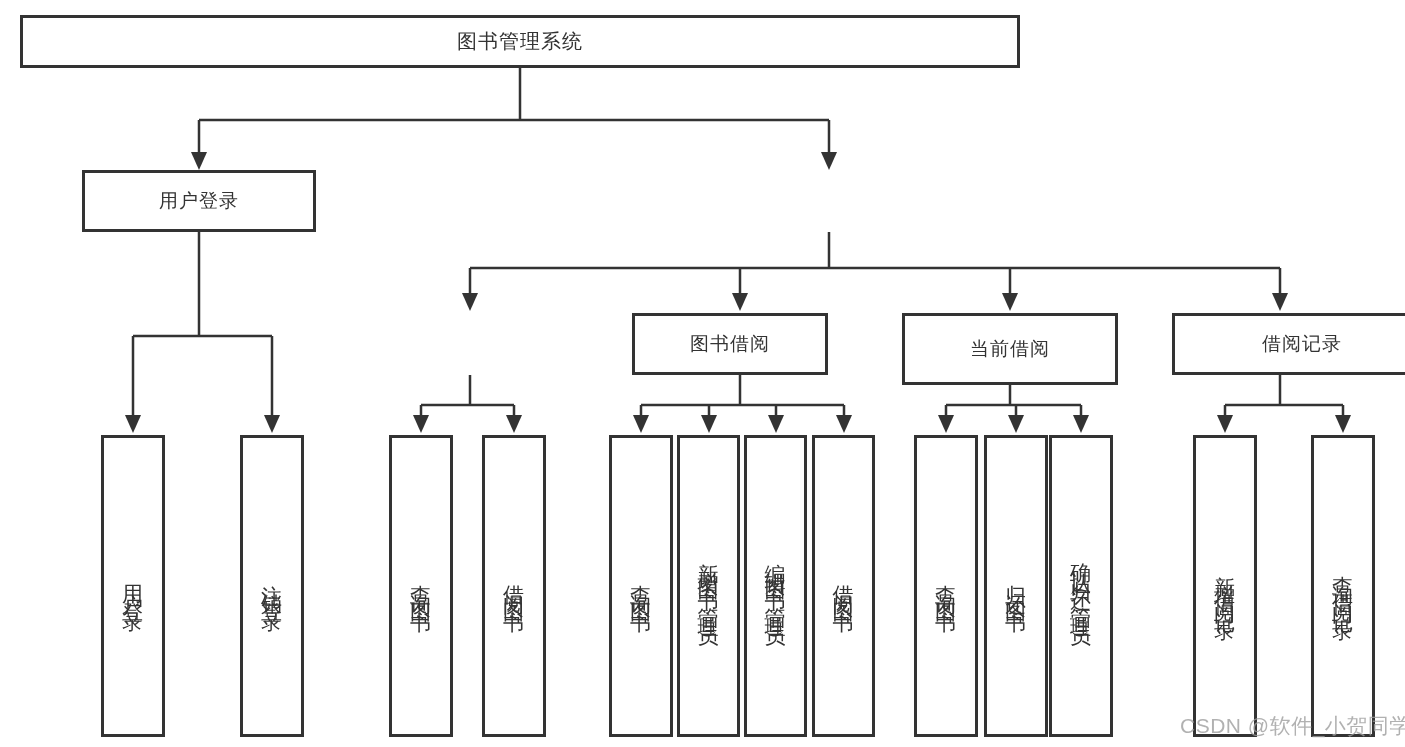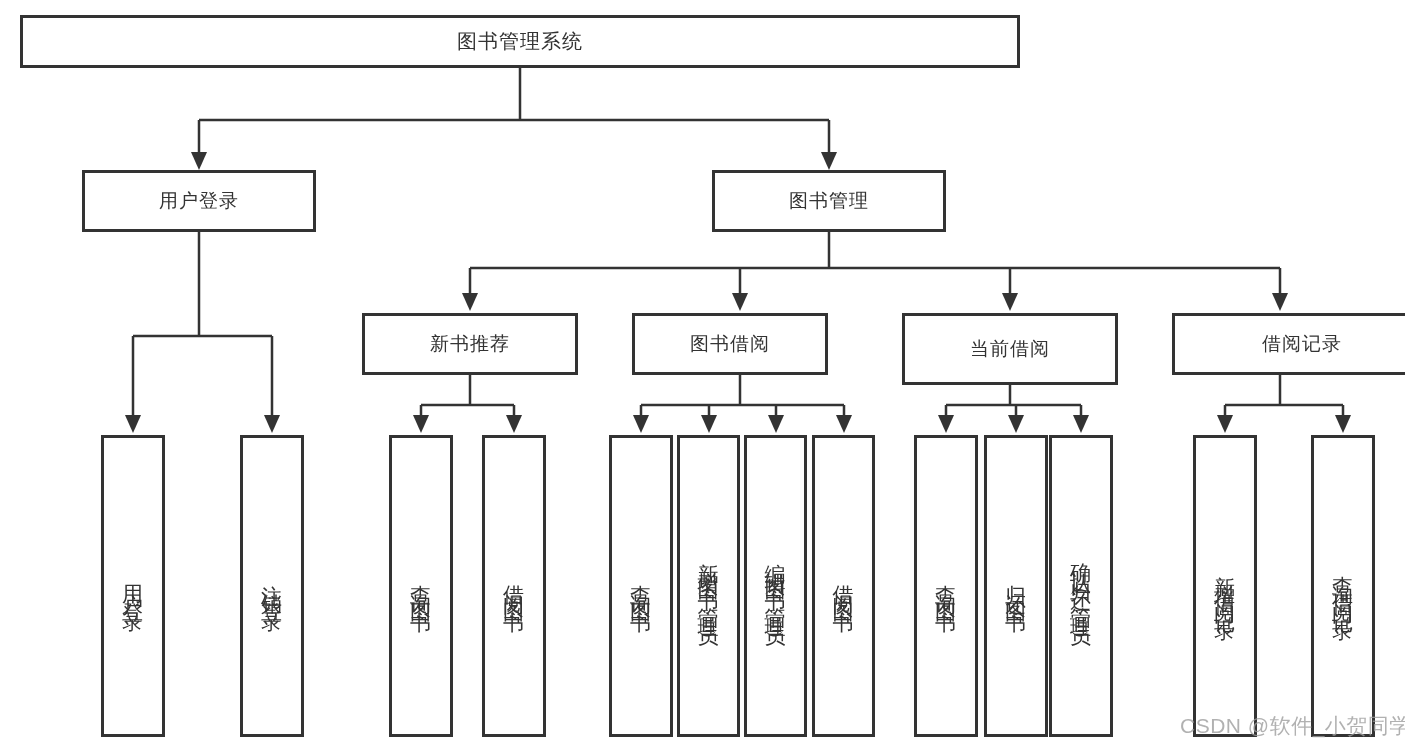--- a/index.html
+++ b/index.html
@@ -121,23 +121,21 @@
     <g>
       <path d="M1280 375 V405 M1225 405 H1343 M1225 405 V416 M1343 405 V416"></path>
       <polygon points="1225,433 1217,415 1233,415"></polygon>
       <polygon points="1343,433 1335,415 1351,415"></polygon>
     </g>
   </svg>
 
   <div class="node root" style="left:20px; top:15px; width:1000px; height:53px;">图书管理系统</div>
 
   <div class="node" style="left:82px; top:170px; width:234px; height:62px;">用户登录</div>
-  <div class="node" style="left:712px; top:170px; width:234px; height:62px;">图书管理</div>
 
-  <div class="node" style="left:362px; top:313px; width:216px; height:62px;">新书推荐</div>
   <div class="node" style="left:632px; top:313px; width:196px; height:62px;">图书借阅</div>
   <div class="node" style="left:902px; top:313px; width:216px; height:72px;">当前借阅</div>
   <div class="node" style="left:1172px; top:313px; width:260px; height:62px;">借阅记录</div>
 
   <div class="node leaf" style="left:101px; top:435px; width:64px; height:302px;">用户登录</div>
   <div class="node leaf" style="left:240px; top:435px; width:64px; height:302px;">注销登录</div>
 
   <div class="node leaf" style="left:389px; top:435px; width:64px; height:302px;">查询图书</div>
   <div class="node leaf" style="left:482px; top:435px; width:64px; height:302px;">借阅图书</div>
 

